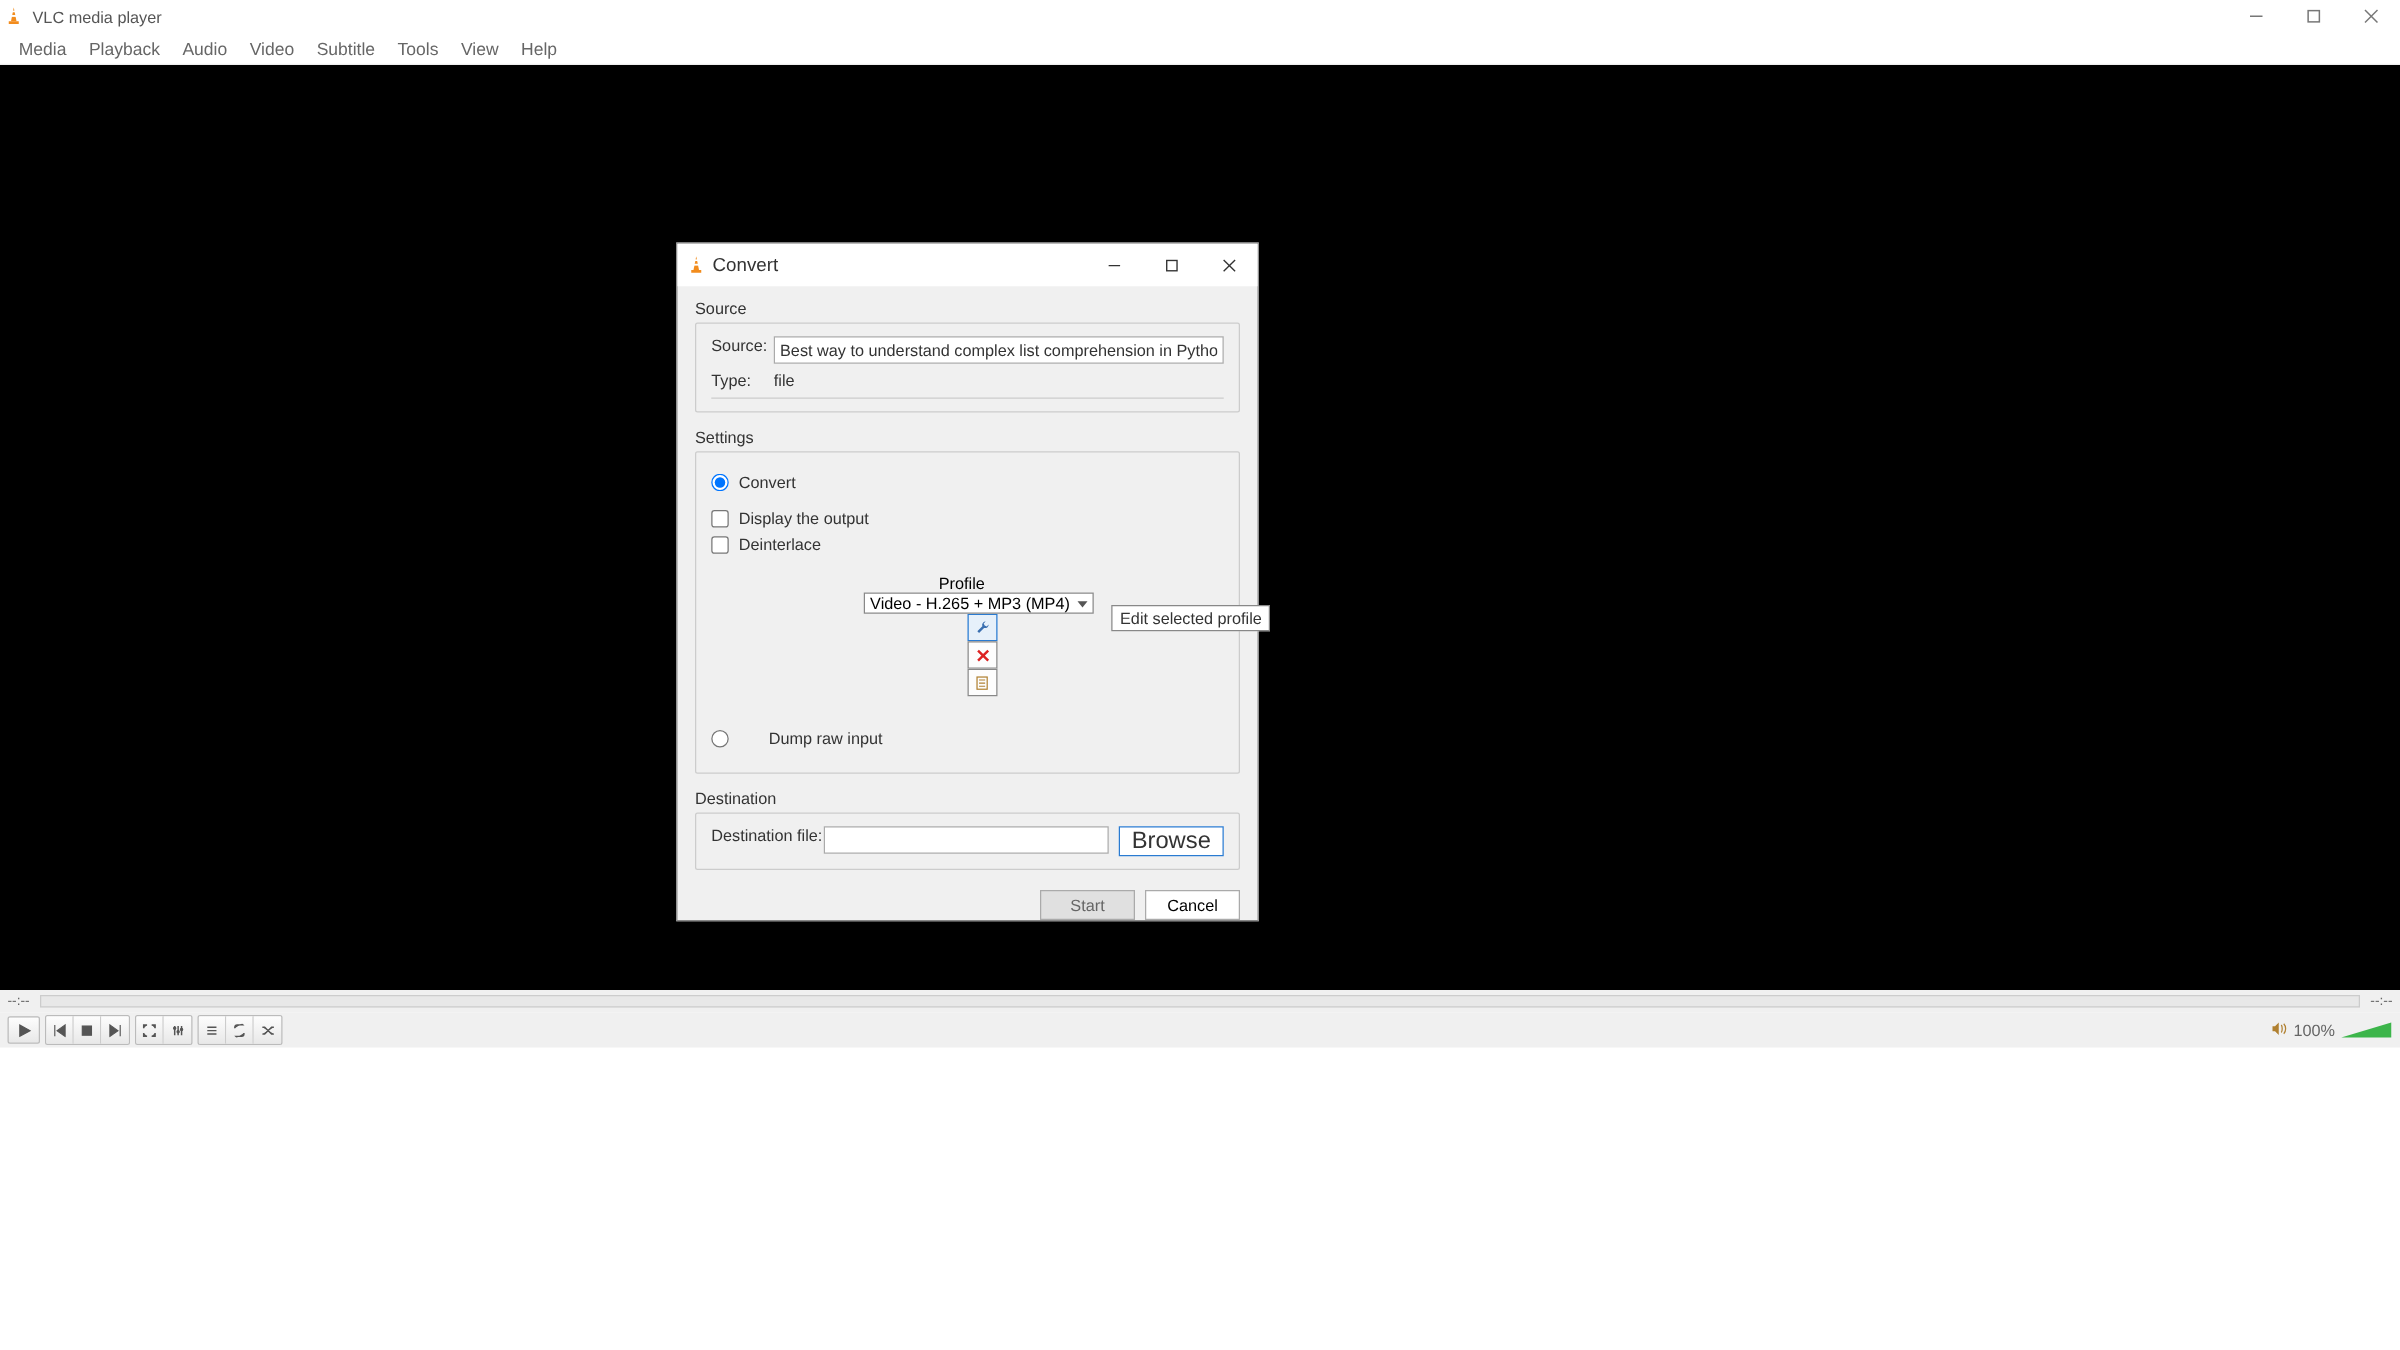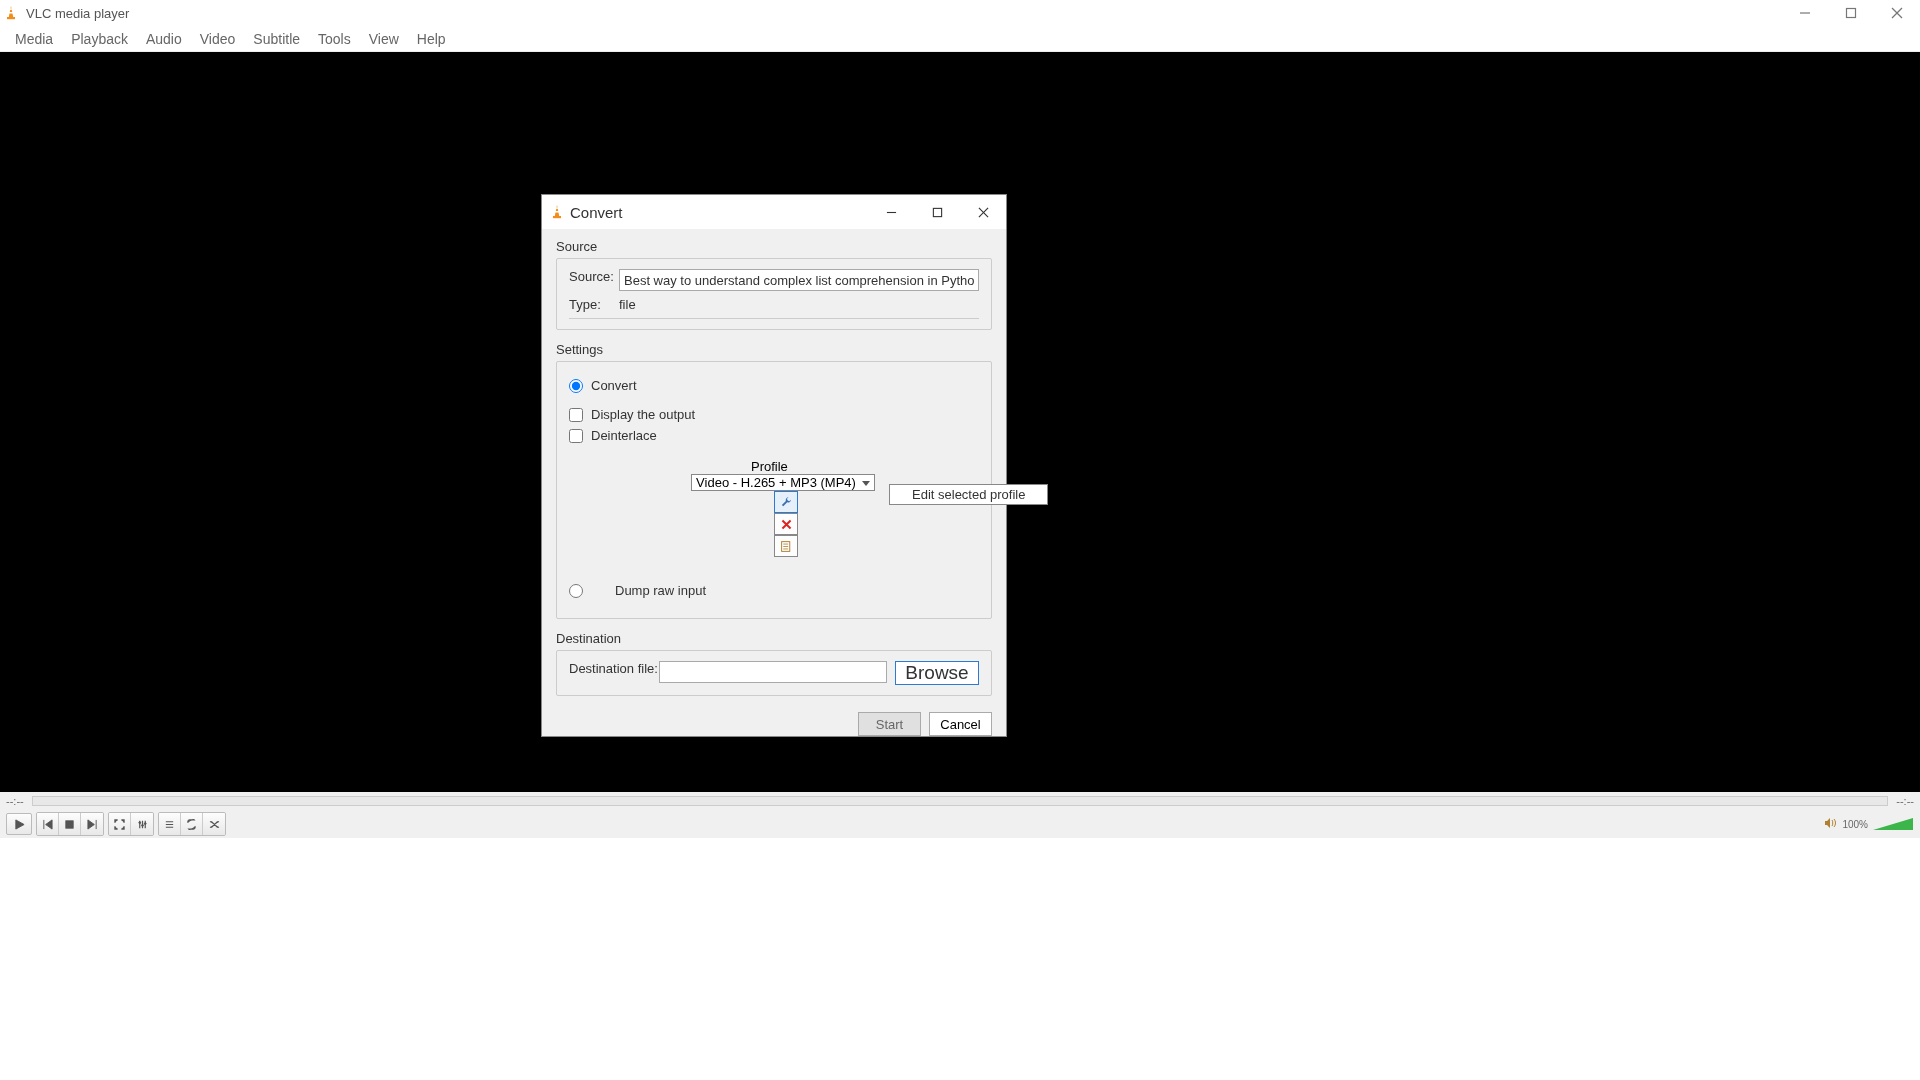--- a/index.html
+++ b/index.html
@@ -44,38 +44,38 @@
 .profile-row .plabel { font-size: 13px; min-width: 64px; }
 .profile-select { flex: 1; border: 1px solid #888; background: #fff; height: 22px; font-size: 13px; padding: 0 18px 0 4px; position: relative; display: flex; align-items: center; }
 .profile-select .caret { position: absolute; right: 4px; top: 6px; width: 0; height: 0; border-left: 4px solid transparent; border-right: 4px solid transparent; border-top: 5px solid #555; }
 .icon-btn { width: 24px; height: 22px; border: 1px solid #888; background: #fdfdfd; margin-left: 6px; display: flex; align-items: center; justify-content: center; }
 .icon-btn.active { border: 1px solid #2a7bd1; background: #e6f0fa; }
 .icon-btn svg { width: 13px; height: 13px; }
 
 .dest-input { flex: 1; border: 1px solid #aaa; background: #fff; height: 22px; padding: 2px 4px; font-size: 13px; }
 .browse-btn { width: 84px; height: 24px; margin-left: 8px; border: 1px solid #2a7bd1; background: #fff; font-size: 19px; color: #333; }
 .dlg-footer { display: flex; justify-content: flex-end; gap: 8px; padding-top: 4px; }
-.dlg-btn { width: 63px; height: 24px; border: 1px solid #aaa; background: #fff; font-size: 13px; }
+.dlg-btn { width: 76px; height: 24px; border: 1px solid #aaa; background: #fff; font-size: 13px; }
 .dlg-btn.disabled { background: #e0e0e0; color: #666; }
 
-.tooltip { position: absolute; background: #fff; border: 1px solid #888; padding: 2px 22px; font-size: 13px; color: #333; white-space: nowrap; }
+.tooltip { position: absolute; background: #fff; border: 1px solid #888; padding: 2px 6px; font-size: 13px; color: #333; white-space: nowrap; }
 
 
 .seek-area { height: 18px; background: #f0f0f0; display: flex; align-items: center; padding: 0 6px; font-size: 11px; color: #666; }
 .seek-track { flex: 1; height: 10px; background: #e8e8e8; border: 1px solid #ccc; margin: 0 8px; }
 .ctrl-bar { height: 28px; background: #f0f0f0; display: flex; align-items: center; padding: 0 6px; gap: 4px; }
 .cbtn { height: 22px; border: 1px solid #bbb; background: linear-gradient(#fdfdfd,#e8e8e8); display: flex; align-items: center; justify-content: center; border-radius: 2px; }
 .cbtn.play { width: 26px; }
 .cbtn.sm { width: 22px; }
 .cbtn svg { width: 11px; height: 11px; fill: #555; stroke: #555; }
 .cgroup { display: flex; border: 1px solid #bbb; border-radius: 2px; overflow: hidden; }
 .cgroup .cbtn { border: none; border-right: 1px solid #ccc; border-radius: 0; }
 .cgroup .cbtn:last-child { border-right: none; }
 .ctrl-spacer { flex: 1; }
-.vol-area { display: flex; align-items: center; gap: 4px; font-size: 10px; color: #666; }
+.vol-area { display: flex; align-items: center; gap: 4px; font-size: 13px; color: #666; }
 .vol-tri { width: 42px; height: 16px; position: relative; }
 .vol-tri svg { width: 42px; height: 16px; }
 
 
 .cone svg { width: 14px; height: 16px; display: block; }
 .dialog .cone svg { width: 14px; height: 16px; }
 </style>
 </head>
 <body>
 

